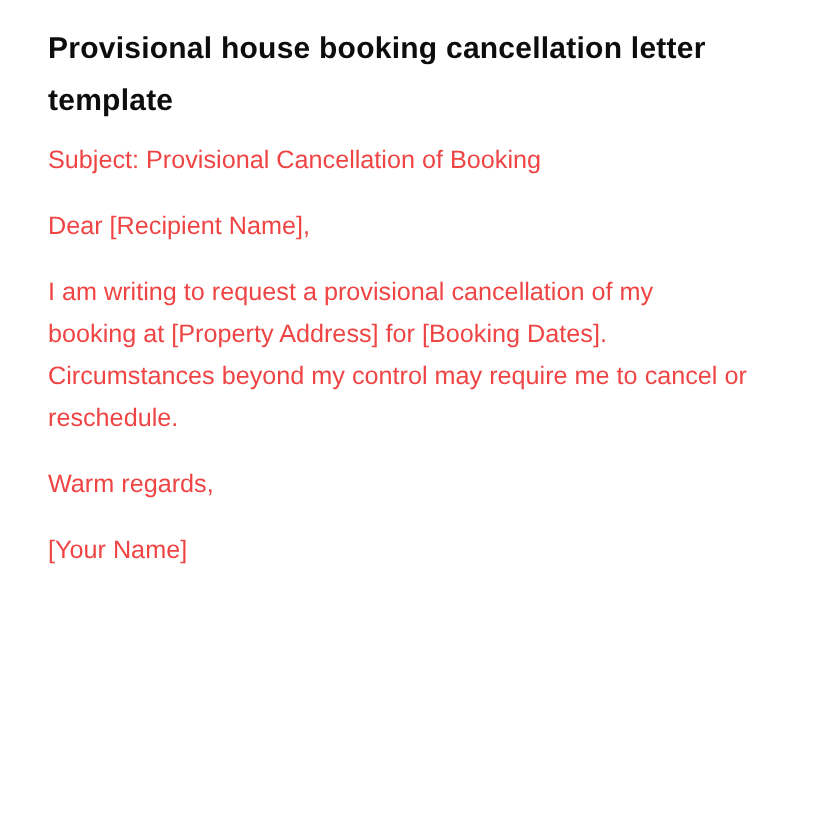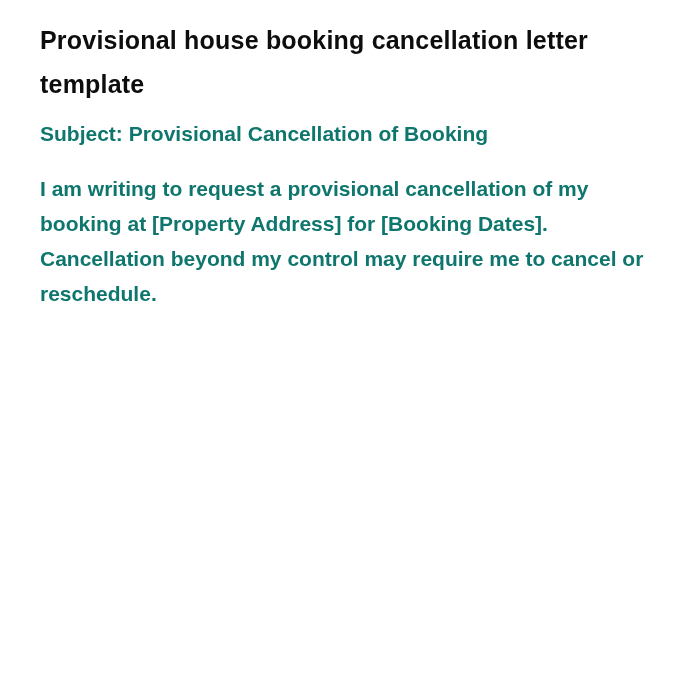--- a/index.html
+++ b/index.html
@@ -25,37 +25,40 @@
     font-weight: 700;
     color: #0d0d0d;
     letter-spacing: 0.2px;
     white-space: pre-line;
   }
   p.doc-text {
     margin: 20px 0;
     max-width: 620px;
     font-size: 21px;
     line-height: 35px;
-    font-weight: 700;
-    color: #0f766e;
+    font-weight: 400;
+    color: #ef4444;
     white-space: pre-line;
   }
 </style>
 </head>
 <body>
 
 <div class="page">
 
   <h1 class="doc-title">Provisional house booking cancellation letter template</h1>
 
   <p class="doc-text">Subject: Provisional Cancellation of Booking</p>
 
+  <p class="doc-text">Dear [Recipient Name],</p>
 
   <p class="doc-text">I am writing to request a provisional cancellation of my
 booking at [Property Address] for [Booking Dates].
-Cancellation beyond my control may require me to cancel or
+Circumstances beyond my control may require me to cancel or
 reschedule.</p>
 
 
+  <p class="doc-text">Warm regards,</p>
 
+  <p class="doc-text">[Your Name]</p>
 
 
 </div>
 
 </body></html>

